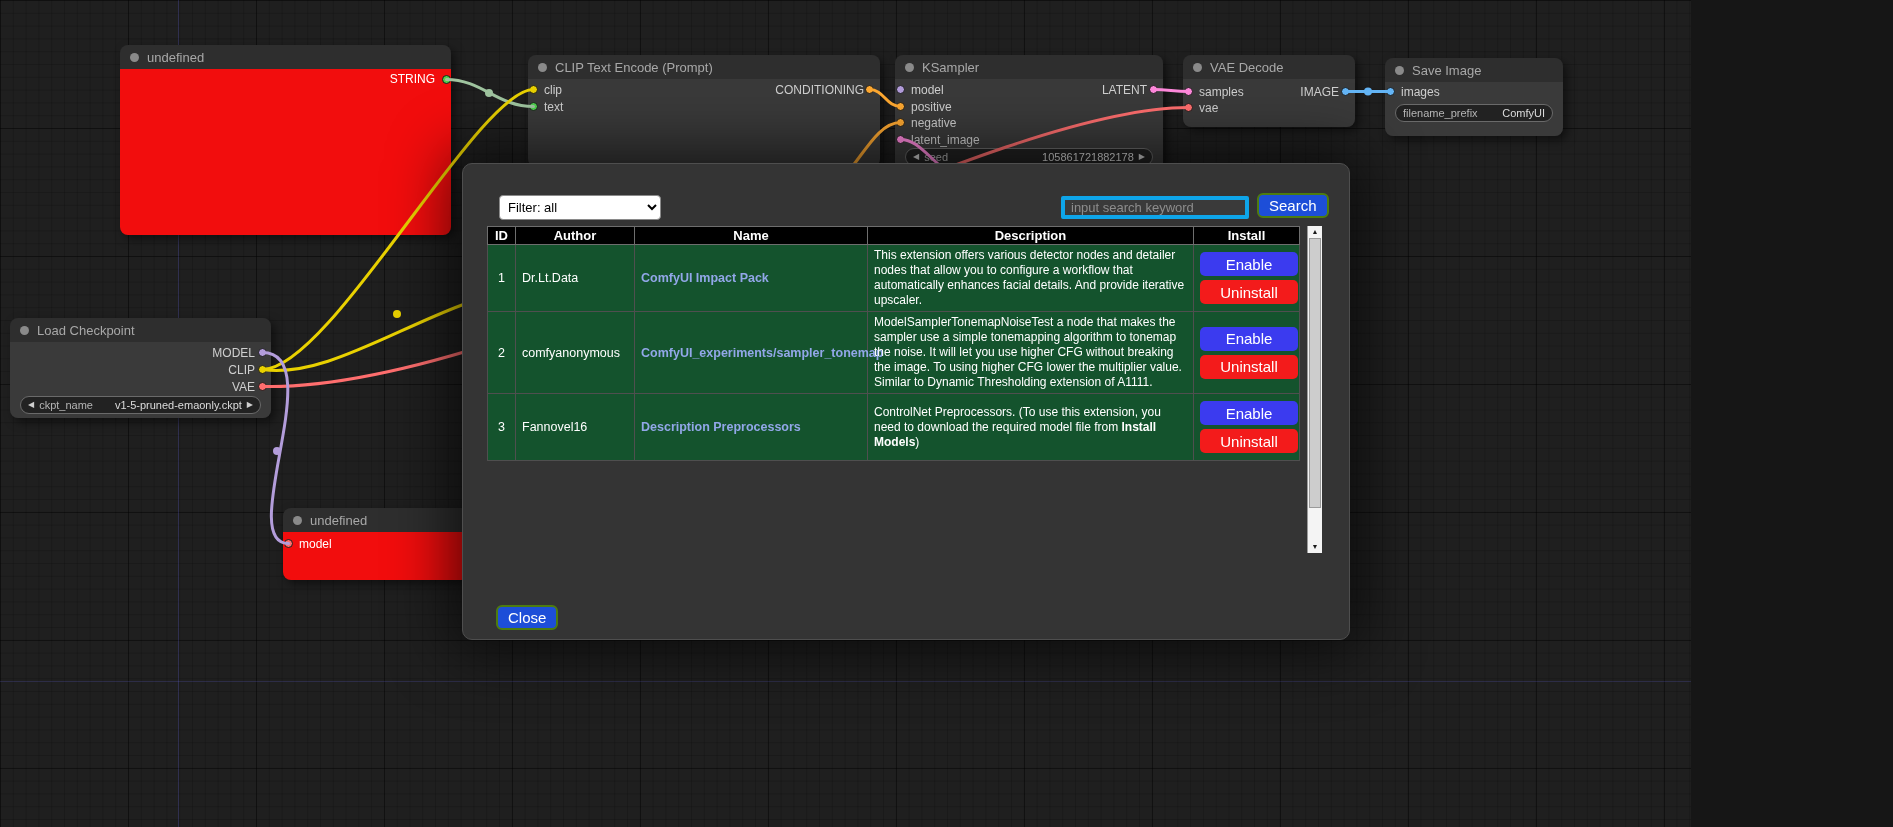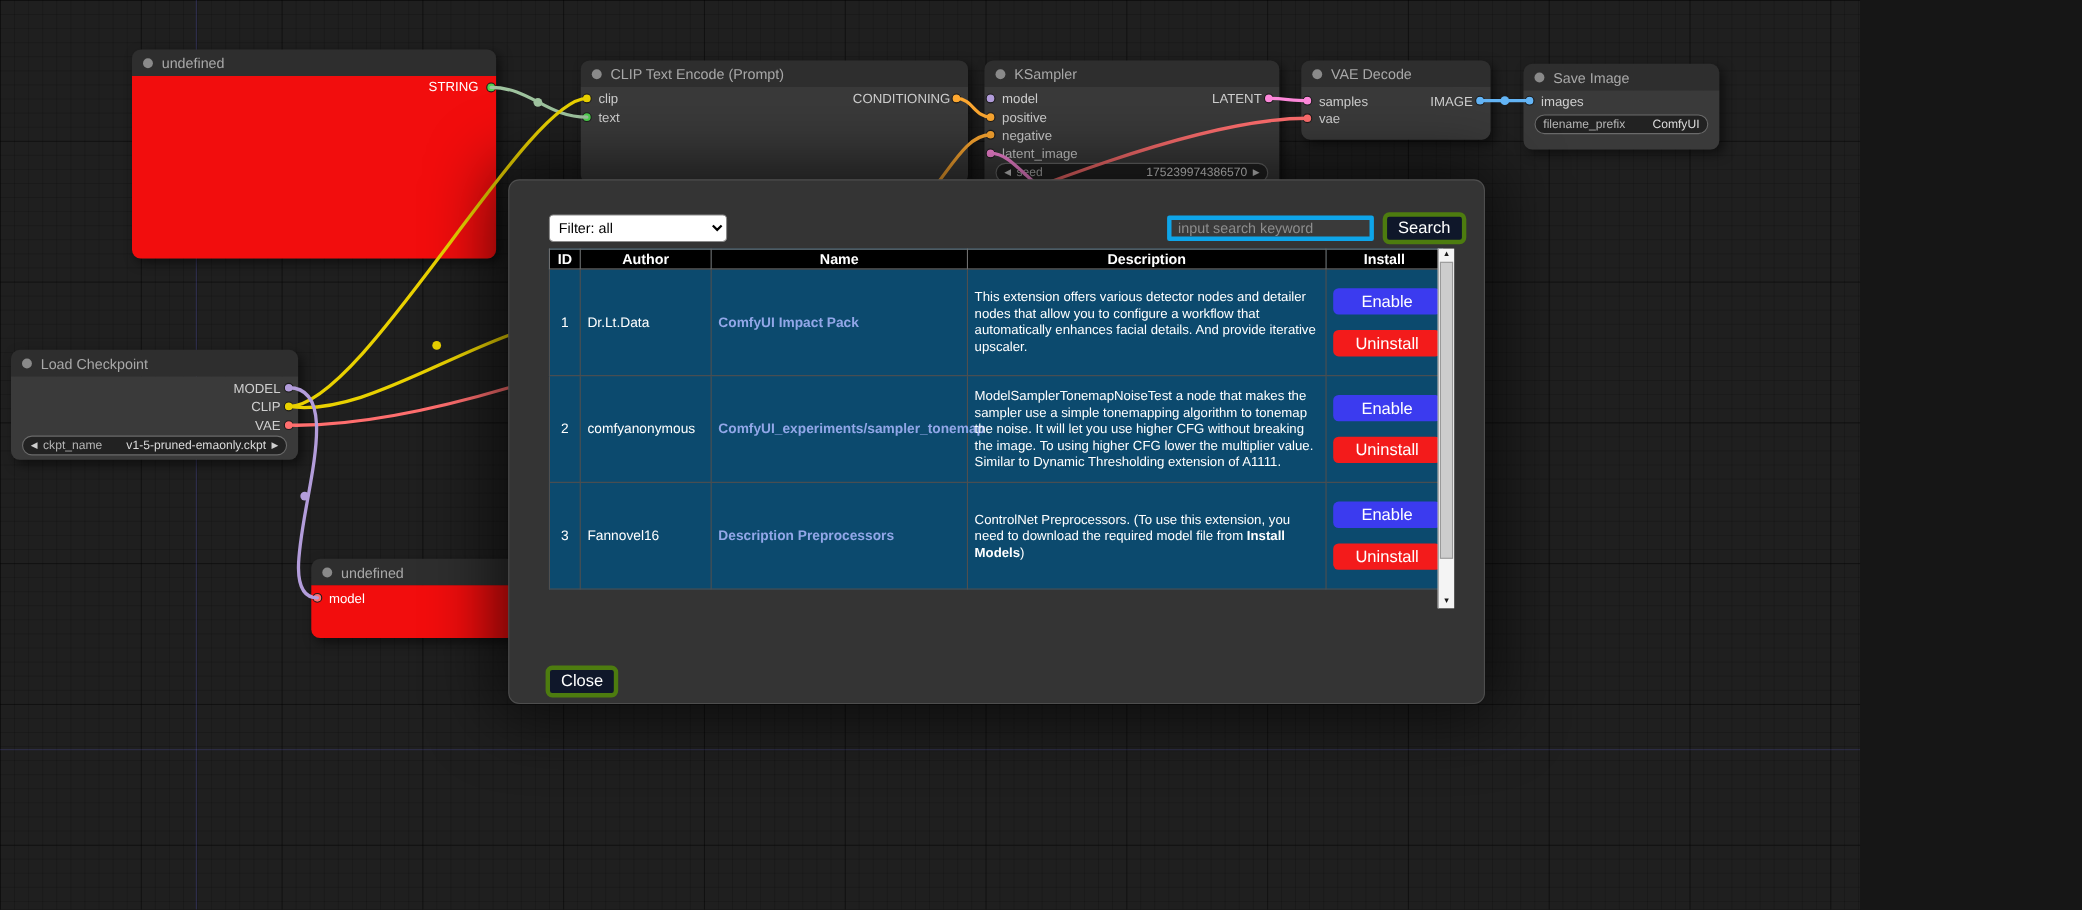--- a/index.html
+++ b/index.html
@@ -31,32 +31,32 @@
 
   
   .wires{position:absolute;left:0;top:0;pointer-events:none}
   .wires path{fill:none;stroke-width:3;stroke-linecap:round}
 
   
   .modal{position:absolute;left:462px;top:163px;width:888px;height:477px;background:#343434;border:1px solid #4e4e4e;border-radius:10px;box-shadow:0 0 60px 12px rgba(0,0,0,0.65);z-index:10}
   .filter-select{position:absolute;left:36px;top:31px;width:162px;height:25px;border-radius:4px;background:#fff;color:#000;font-size:13px;border:1px solid #8a8a8a;padding:0 4px;font-family:inherit}
   .search-input{position:absolute;left:598px;top:32px;width:188px;height:23px;background:#3a3a3a;border:4px solid #0ea5e9;color:#ddd;font-size:13px;padding:0 6px;border-radius:2px;font-family:inherit}
   .search-input::placeholder{color:#8d8d8d}
-  .dlg-btn{position:absolute;background:#0f172a;border:4px solid #4d7c0f;border-radius:6px;color:#fff;font-size:15px;font-family:inherit;padding:2px 10px;cursor:pointer}
+  .dlg-btn{position:absolute;background:#1d4ed8;border:2px solid #4d7c0f;border-radius:6px;color:#fff;font-size:15px;font-family:inherit;padding:2px 10px;cursor:pointer}
   .search-btn{left:794px;top:29px}
   .close-btn{left:33px;top:441px}
 
-  .ext-table{position:absolute;left:36px;top:62px;width:812px;border-collapse:collapse;font-size:12.5px;color:#fff;background:#0c4a6e;table-layout:fixed}
+  .ext-table{position:absolute;left:24px;top:62px;width:812px;border-collapse:collapse;font-size:12.5px;color:#fff;background:#14532d;table-layout:fixed}
   .ext-table th{background:#000;color:#fff;font-size:13px;font-weight:bold;border:1px solid #6e6e6e;padding:1px 4px;height:18px}
   .ext-table td{border:1px solid #4f4f4f;padding:3px 6px;vertical-align:middle}
   .c-id{text-align:center}
   .c-desc{font-size:12px;line-height:15px;padding:2px 5px}
   .name-link{color:var(--link,#92a7e8);font-weight:bold;font-size:12.5px;text-decoration:none;white-space:nowrap;cursor:pointer}
   .c-install{text-align:center;padding:4px 2px}
-  .c-install button{display:block;width:98px;height:24px;margin:14px auto;border:none;border-radius:5px;color:#fff;font-size:15px;font-family:inherit;cursor:pointer}
+  .c-install button{display:block;width:98px;height:24px;margin:4px auto;border:none;border-radius:5px;color:#fff;font-size:15px;font-family:inherit;cursor:pointer}
   .btn-enable{background:var(--enable_btn,#3b3bef)}
   .btn-uninstall{background:var(--uninstall_btn,#f31b1b)}
 
   .vscroll{position:absolute;left:844px;top:62px;width:15px;height:327px;background:#f4f4f4;border-left:1px solid #9a9a9a}
   .scroll-arrow{position:absolute;left:0;width:100%;text-align:center;font-size:7px;color:#1a1a1a;height:10px;line-height:10px;cursor:pointer}
   .scroll-arrow.up{top:1px}
   .scroll-arrow.down{bottom:1px}
   .scroll-thumb{position:absolute;left:1px;top:12px;width:12px;height:270px;background:#cdcdcd;border:1px solid #9a9a9a;cursor:pointer}
 </style>
 </head>
@@ -102,21 +102,21 @@
     <span class="pin" style="left:1px;top:47px;background:var(--conditioning,#ffa931)"></span>
     <span class="slot" style="left:16px;top:61px">negative</span>
     <span class="pin" style="left:1px;top:63px;background:var(--conditioning,#ffa931)"></span>
     <span class="slot" style="left:16px;top:78px">latent_image</span>
     <span class="pin" style="left:1px;top:80px;background:var(--latent,#ff89dc)"></span>
     <span class="slot right" style="right:16px;top:28px">LATENT</span>
     <span class="pin" style="right:5px;top:30px;background:var(--latent,#ff89dc)"></span>
     <div class="widget" style="top:93px">
       <span class="arrow">◀</span>
       <span class="wlabel">seed</span>
-      <span class="wvalue">175239974386570</span>
+      <span class="wvalue">105861721882178</span>
       <span class="arrow">▶</span>
     </div>
   </div>
 
   <div class="node" style="left:1385px;top:58px;width:178px;height:78px">
     <div class="node-header">
       <span class="title-dot"></span>
       <span>Save Image</span>
     </div>
     <div class="node-body"></div>

